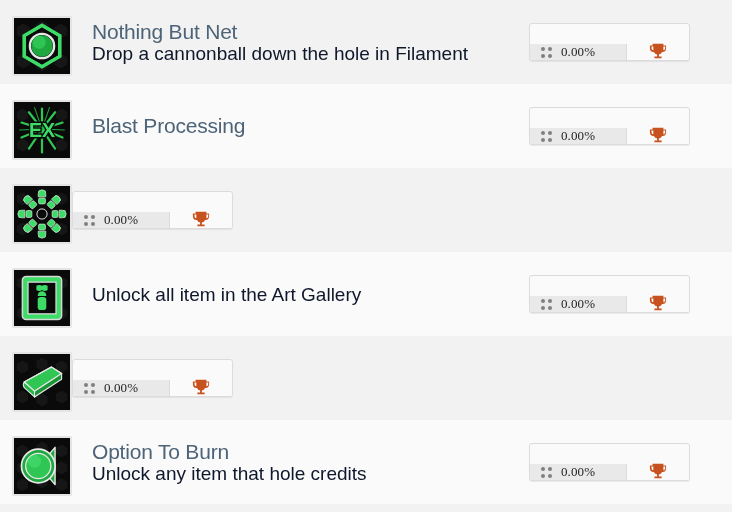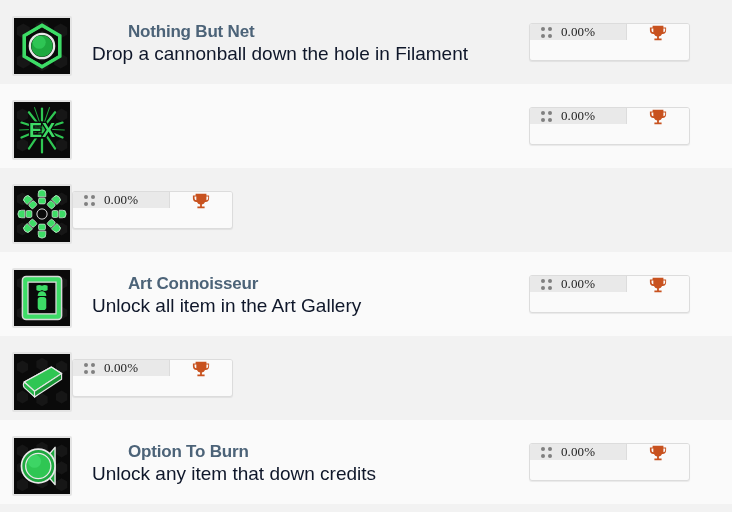--- a/index.html
+++ b/index.html
@@ -54,41 +54,40 @@
   }
   .tile svg { display: block; width: 100%; height: 100%; }
 
   
   .text {
     flex: 1 1 auto;
     padding-left: 20px;
     min-width: 0;
   }
   .title {
-    font-size: 17px;
-    font-weight: bold;
+    font-size: 21px;
+    font-weight: normal;
     color: #4c6378;
     line-height: 22px;
     letter-spacing: -0.2px;
     white-space: nowrap;
-    margin-left: 36px;
   }
   .subtitle {
     font-size: 19px;
     color: #0f172a;
     line-height: 20px;
     margin-top: 1px;
     white-space: nowrap;
   }
 
   
   .actions {
     flex: 0 0 auto;
     display: flex;
-    align-items: flex-start;
+    align-items: flex-end;
     height: 38px;
     margin-right: 42px;
     border: 1px solid #dcdcdc;
     border-radius: 3px;
     box-shadow: 0 1px 1px rgba(0,0,0,0.07);
     overflow: hidden;
     background: #fafafa;
   }
   .seg-progress {
     display: flex;
@@ -199,20 +198,21 @@
           <g stroke="#1ea83f" stroke-width="1.1" stroke-linecap="round">
             <line x1="30" y1="29" x2="38" y2="6"></line>
             <line x1="30" y1="29" x2="22" y2="6"></line>
             <line x1="30" y1="29" x2="54" y2="30"></line>
             <line x1="30" y1="29" x2="6" y2="30"></line>
           </g>
           <text x="30" y="37" font-family="Liberation Sans, sans-serif" font-size="21" font-weight="bold" text-anchor="middle" fill="#3ddc66" stroke="#0a0a0a" stroke-width="3" paint-order="stroke">EX</text>
         </svg>
       </div>
       <div class="text">
+        <div class="title">Blast Processing</div>
       </div>
       <div class="actions">
         <div class="seg-progress">
           <span class="grip">
               <i></i>
               <i></i>
               <i></i>
               <i></i>
             </span>
           <span class="pct">0.00%</span>
@@ -327,21 +327,20 @@
             <polygon points="51,39 57,42.5 57,49.5 51,53 45,49.5 45,42.5"></polygon>
           </g>
           <rect x="9" y="7" width="42" height="46" rx="4" fill="#3ddc66" stroke="#d8d8d8" stroke-width="1.6"></rect>
           <rect x="15" y="13" width="30" height="34" fill="#0a0a0a" stroke="#d8d8d8" stroke-width="1.4"></rect>
           <path d="M24 17 L24 21.5 Q27 23.6 30 21.5 Q33 23.6 36 21.5 L36 17 Q33 15.4 30 17 Q27 15.4 24 17 Z" fill="#3ddc66"></path>
           <path d="M30 22.8a4.6 4.6 0 0 1 4.6 4.6v0.4H25.4v-0.4A4.6 4.6 0 0 1 30 22.8z" fill="#3ddc66"></path>
           <rect x="25.4" y="28.8" width="9.2" height="14" rx="3" fill="#3ddc66"></rect>
         </svg>
       </div>
       <div class="text">
-        <div class="title">Art Connoisseur</div>
         <div class="subtitle">Unlock all item in the Art Gallery</div>
       </div>
       <div class="actions">
         <div class="seg-progress">
           <span class="grip">
               <i></i>
               <i></i>
               <i></i>
               <i></i>
             </span>
@@ -407,21 +406,21 @@
             <polygon points="51,43 57,46.5 57,53.5 51,57 45,53.5 45,46.5"></polygon>
           </g>
           <path d="M44 10 L44 50 L27 30 Z" fill="#1ea83f" stroke="#e8e8e8" stroke-width="1.5" stroke-linejoin="round"></path>
           <circle cx="26" cy="30" r="18" fill="#1ea83f" stroke="#e8e8e8" stroke-width="1.8"></circle>
           <circle cx="26" cy="30" r="13.5" fill="#2fc653" stroke="#e8e8e8" stroke-width="1.4"></circle>
           <circle cx="22" cy="25" r="7" fill="#49e274" opacity="0.55"></circle>
         </svg>
       </div>
       <div class="text">
         <div class="title">Option To Burn</div>
-        <div class="subtitle">Unlock any item that down credits</div>
+        <div class="subtitle">Unlock any item that hole credits</div>
       </div>
       <div class="actions">
         <div class="seg-progress">
           <span class="grip">
               <i></i>
               <i></i>
               <i></i>
               <i></i>
             </span>
           <span class="pct">0.00%</span>

